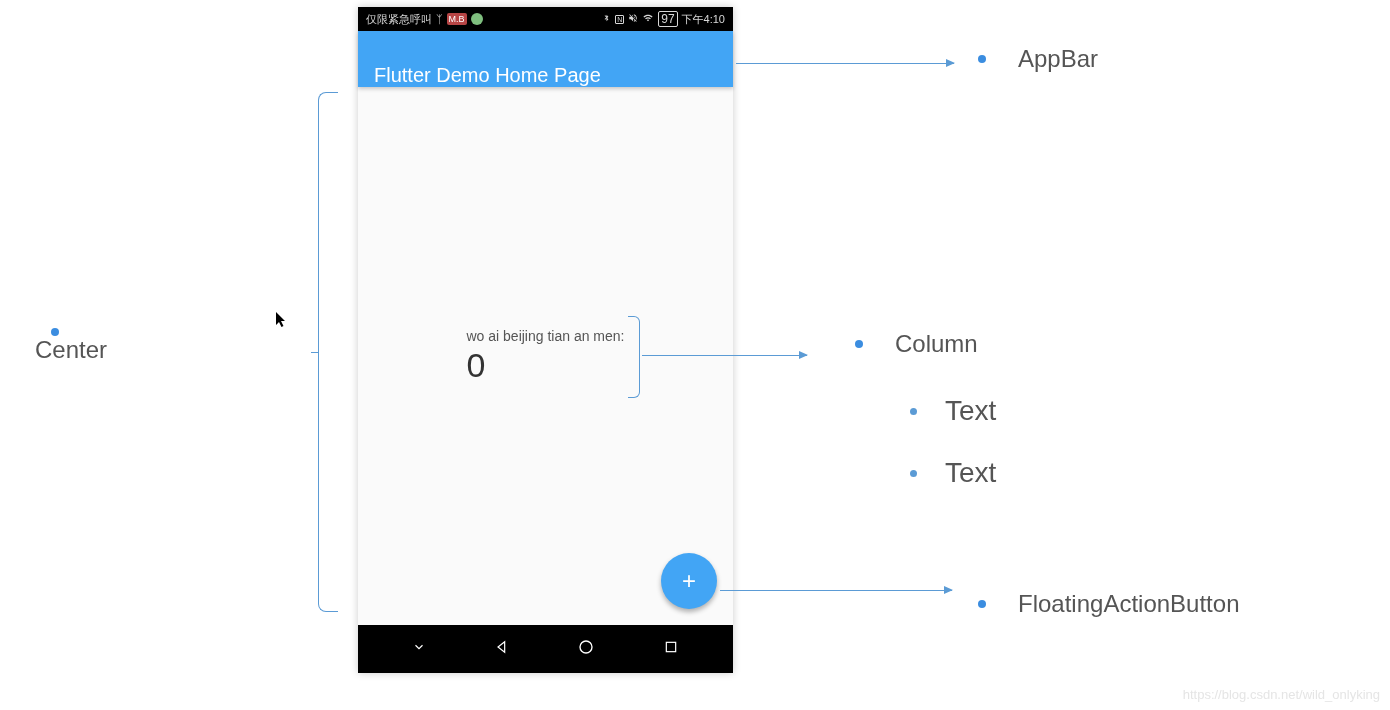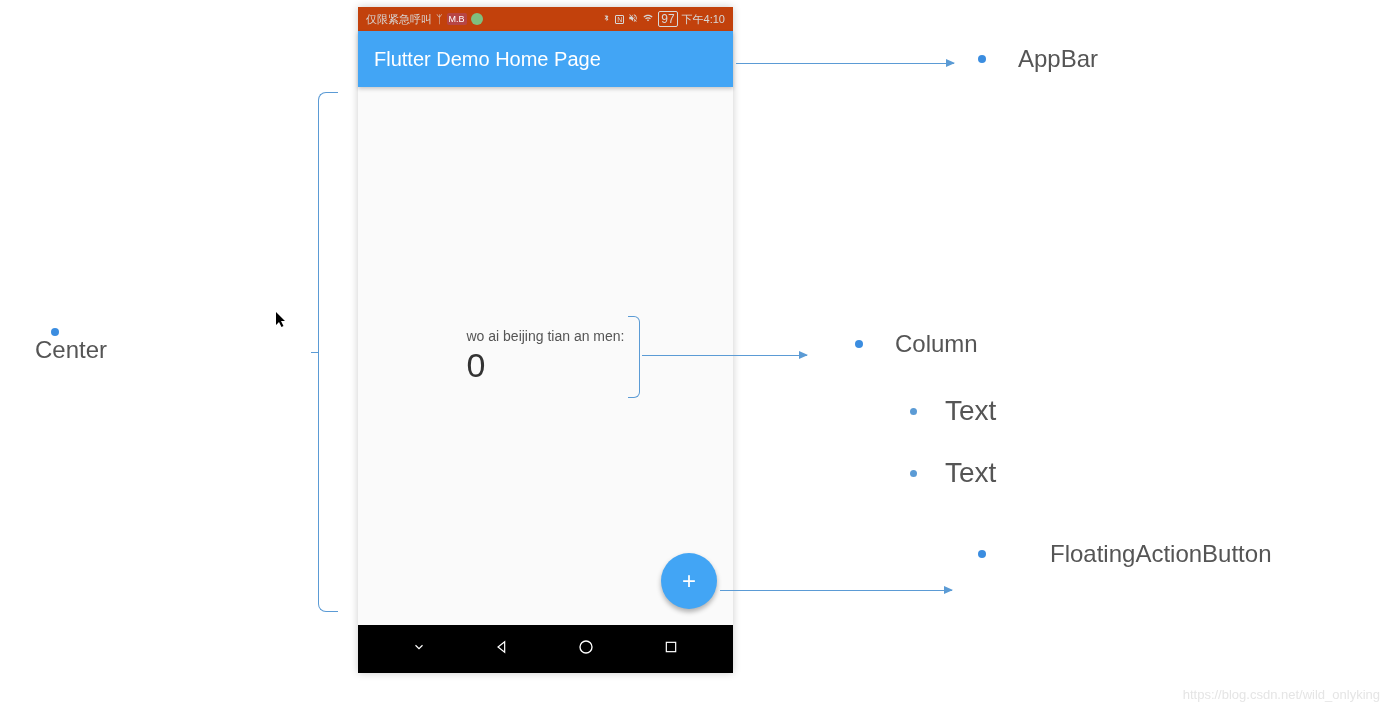--- a/index.html
+++ b/index.html
@@ -14,21 +14,21 @@
       position: absolute;
       left: 358px;
       top: 7px;
       width: 375px;
       height: 666px;
       background: #fafafa;
       box-shadow: 0 0 8px rgba(0,0,0,0.2);
     }
     .status-bar {
       height: 24px;
-      background: #c2410c;
+      background: #000000;
       color: #d8d8d8;
       display: flex;
       align-items: center;
       justify-content: space-between;
       padding: 0 8px;
       font-size: 11px;
     }
     .status-left { display: flex; align-items: center; gap: 4px; }
     .status-right { display: flex; align-items: center; gap: 4px; }
     .status-badge {
@@ -39,21 +39,21 @@
       border-radius: 2px;
     }
     .wechat-icon {
       width: 12px; height: 12px; background: #7fbf7f;
       border-radius: 50%;
     }
     .appbar {
       height: 56px;
       background: #42a5f5;
       display: flex;
-      align-items: center;
+      align-items: flex-end;
       padding: 0 16px;
       color: #fff;
       font-size: 20px;
       font-weight: 500;
       box-shadow: 0 2px 4px rgba(0,0,0,0.2);
     }
     .body-area {
       position: relative;
       height: calc(100% - 24px - 56px - 48px);
       display: flex;
@@ -125,21 +125,21 @@
       margin-right: 28px;
       flex-shrink: 0;
     }
     .sub-label { font-size: 28px; }
 
     .label-center { left: 35px; top: 328px; flex-direction: column; }
     .label-appbar { left: 978px; top: 45px; }
     .label-column { left: 855px; top: 330px; }
     .label-text1 { left: 910px; top: 395px; font-size: 28px; }
     .label-text2 { left: 910px; top: 457px; font-size: 28px; }
-    .label-fab { left: 978px; top: 540px; gap: 32px; }
+    .label-fab { left: 978px; top: 590px; }
 
     
     .bracket-left {
       position: absolute;
       left: 318px;
       top: 92px;
       width: 20px;
       height: 520px;
       border-left: 1px solid #5b9bd5;
       border-top: 1px solid #5b9bd5;

